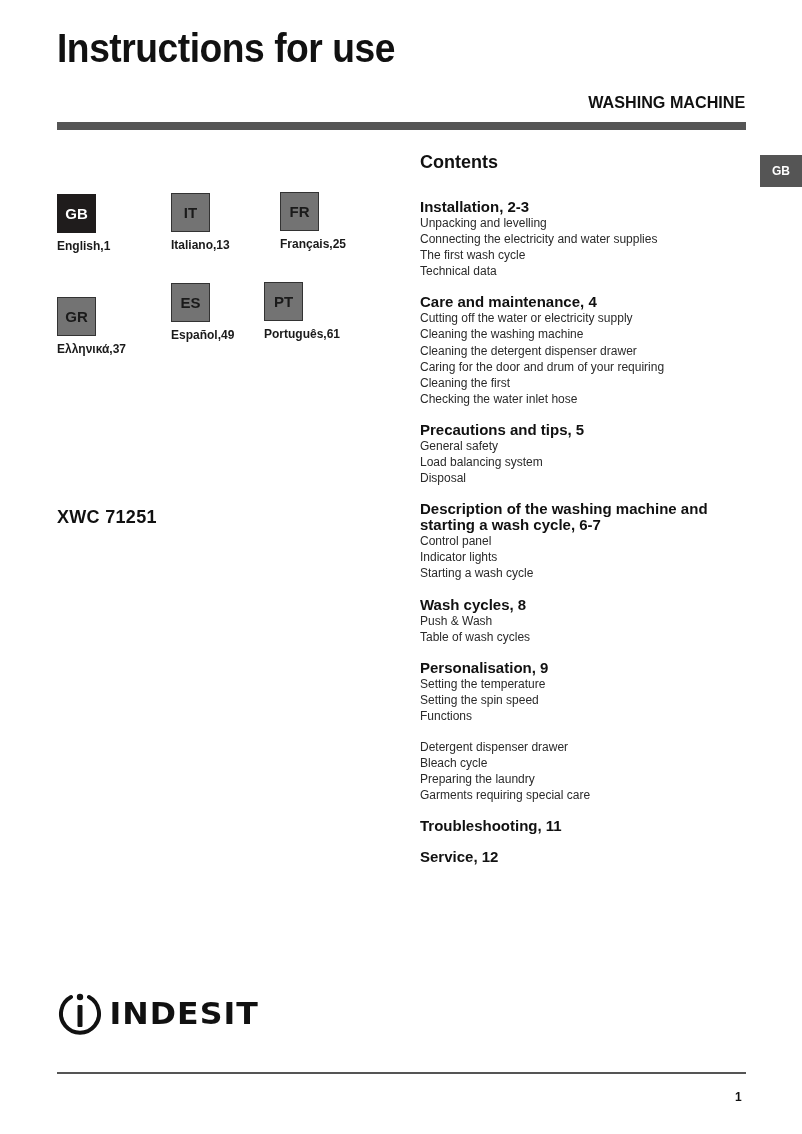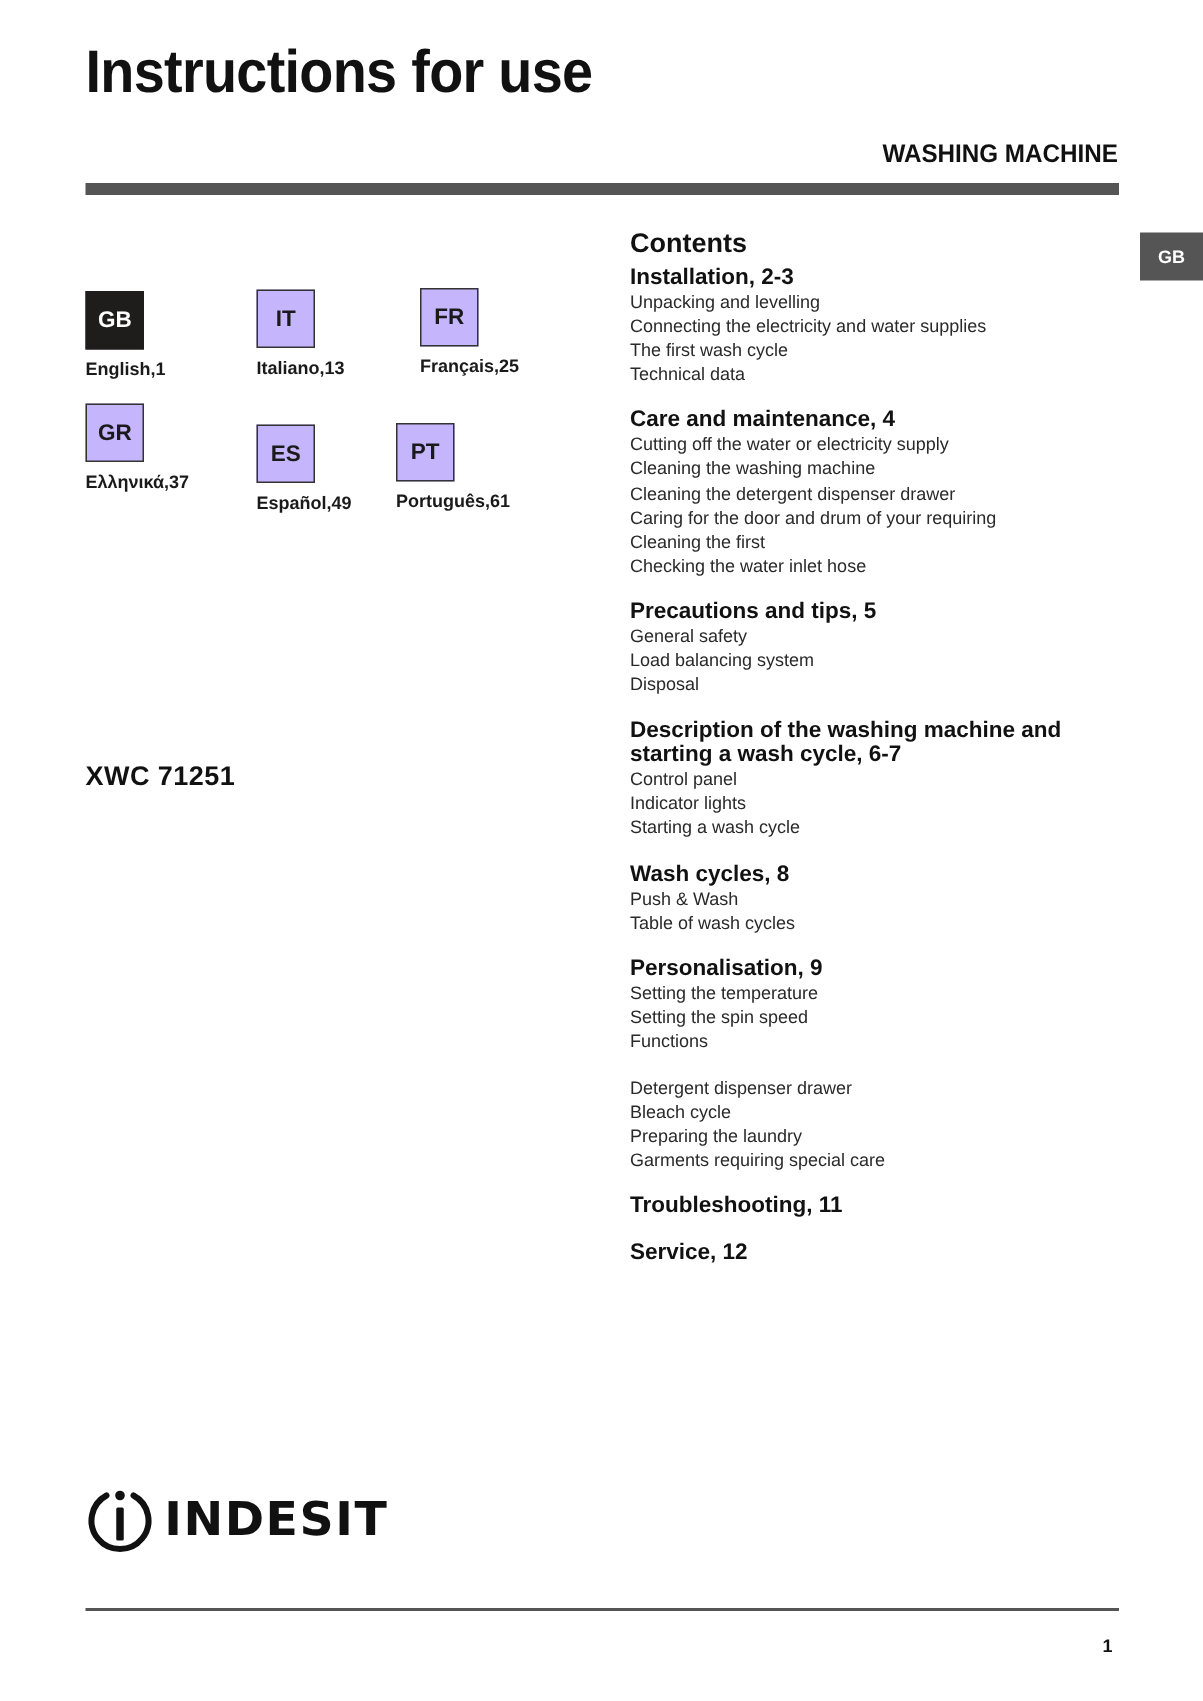--- a/index.html
+++ b/index.html
@@ -26,36 +26,36 @@
       position: absolute; left: 760px; top: 155px; width: 42px; height: 32px;
       background: #555555; color: #ffffff;
       font-size: 12px; font-weight: bold;
       display: flex; align-items: center; justify-content: center;
     }
 
     .lang-grid { position: absolute; left: 57px; top: 193px; width: 340px; height: 160px; }
     .lang-item { position: absolute; }
     .lang-box {
       width: 39px; height: 39px; border: 1px solid #333;
-      background: #c4b5fd; color: #1a1a1a;
+      background: #737373; color: #1a1a1a;
       display: flex; align-items: center; justify-content: center;
       font-size: 15px; font-weight: bold;
     }
     .lang-box.active { background: #1f1c1c; color: #fff; border-color: #1f1c1c; }
     .lang-label {
       margin-top: 6px; font-size: 12px; font-weight: bold; color: #1a1a1a; white-space: nowrap;
     }
 
     .model {
       position: absolute; left: 57px; top: 507px;
       font-size: 18px; font-weight: bold; color: #111; letter-spacing: 0.3px;
     }
 
     .contents { position: absolute; left: 420px; top: 152px; width: 330px; }
-    .contents-title { font-size: 18px; font-weight: bold; color: #111; margin-bottom: 4px; }
+    .contents-title { font-size: 18px; font-weight: bold; color: #111; margin-bottom: 26px; }
     .toc-section { margin-bottom: 15px; }
     .toc-heading { font-size: 15px; font-weight: bold; color: #111; line-height: 16px; }
     .toc-items { list-style: none; }
     .toc-item { font-size: 12px; line-height: 16.1px; color: #2a2a2a; }
 
     .logo { position: absolute; left: 57px; top: 990px; height: 46px; display: flex; align-items: center; }
     .logo-mark { width: 46px; height: 46px; }
     .logo-text {
       margin-left: 8px; font-size: 31px; font-weight: bold; color: #111;
       letter-spacing: 1px; font-family: "DejaVu Sans", sans-serif;
@@ -83,21 +83,21 @@
     <div class="lang-label">English,1</div>
   </div>
   <div class="lang-item" style="left:114px;top:0;">
     <div class="lang-box">IT</div>
     <div class="lang-label">Italiano,13</div>
   </div>
   <div class="lang-item" style="left:223px;top:-1px;">
     <div class="lang-box">FR</div>
     <div class="lang-label">Français,25</div>
   </div>
-  <div class="lang-item" style="left:0;top:76px;text-align:center;">
+  <div class="lang-item" style="left:0;top:104px;text-align:center;">
     <div class="lang-box">GR</div>
     <div class="lang-label">Ελληνικά,37</div>
   </div>
   <div class="lang-item" style="left:114px;top:90px;">
     <div class="lang-box">ES</div>
     <div class="lang-label">Español,49</div>
   </div>
   <div class="lang-item" style="left:207px;top:89px;">
     <div class="lang-box">PT</div>
     <div class="lang-label">Português,61</div>

